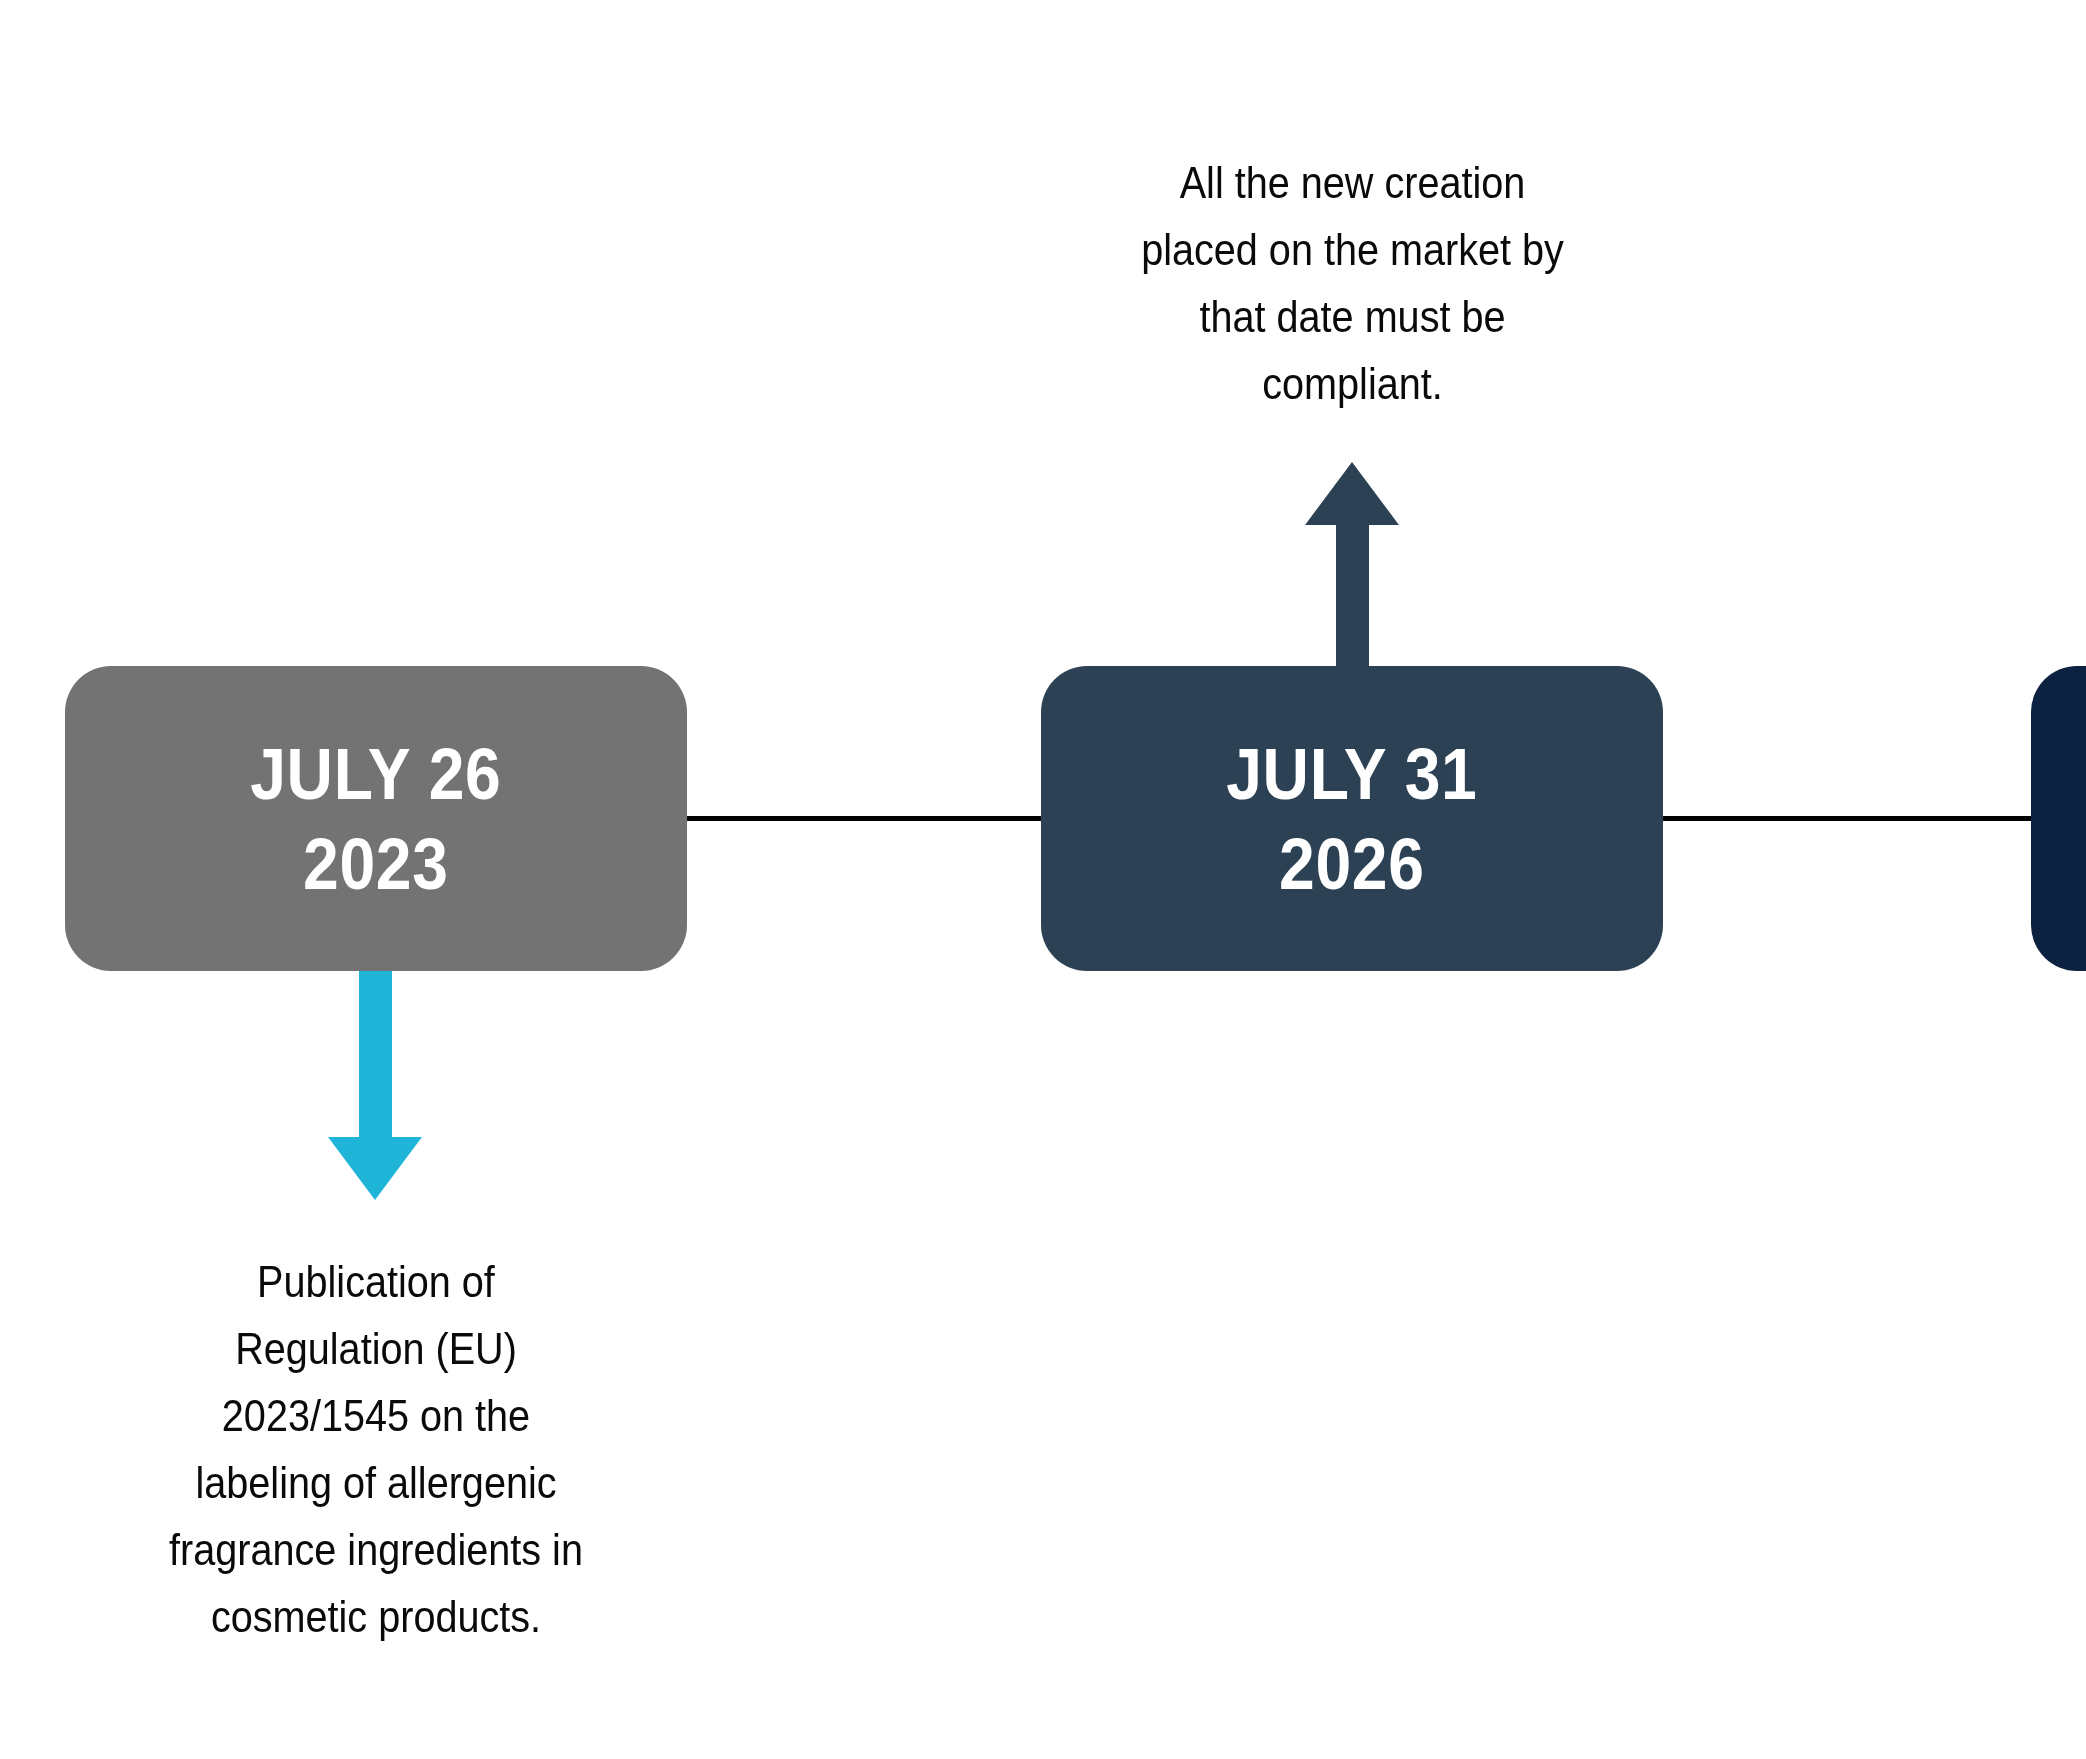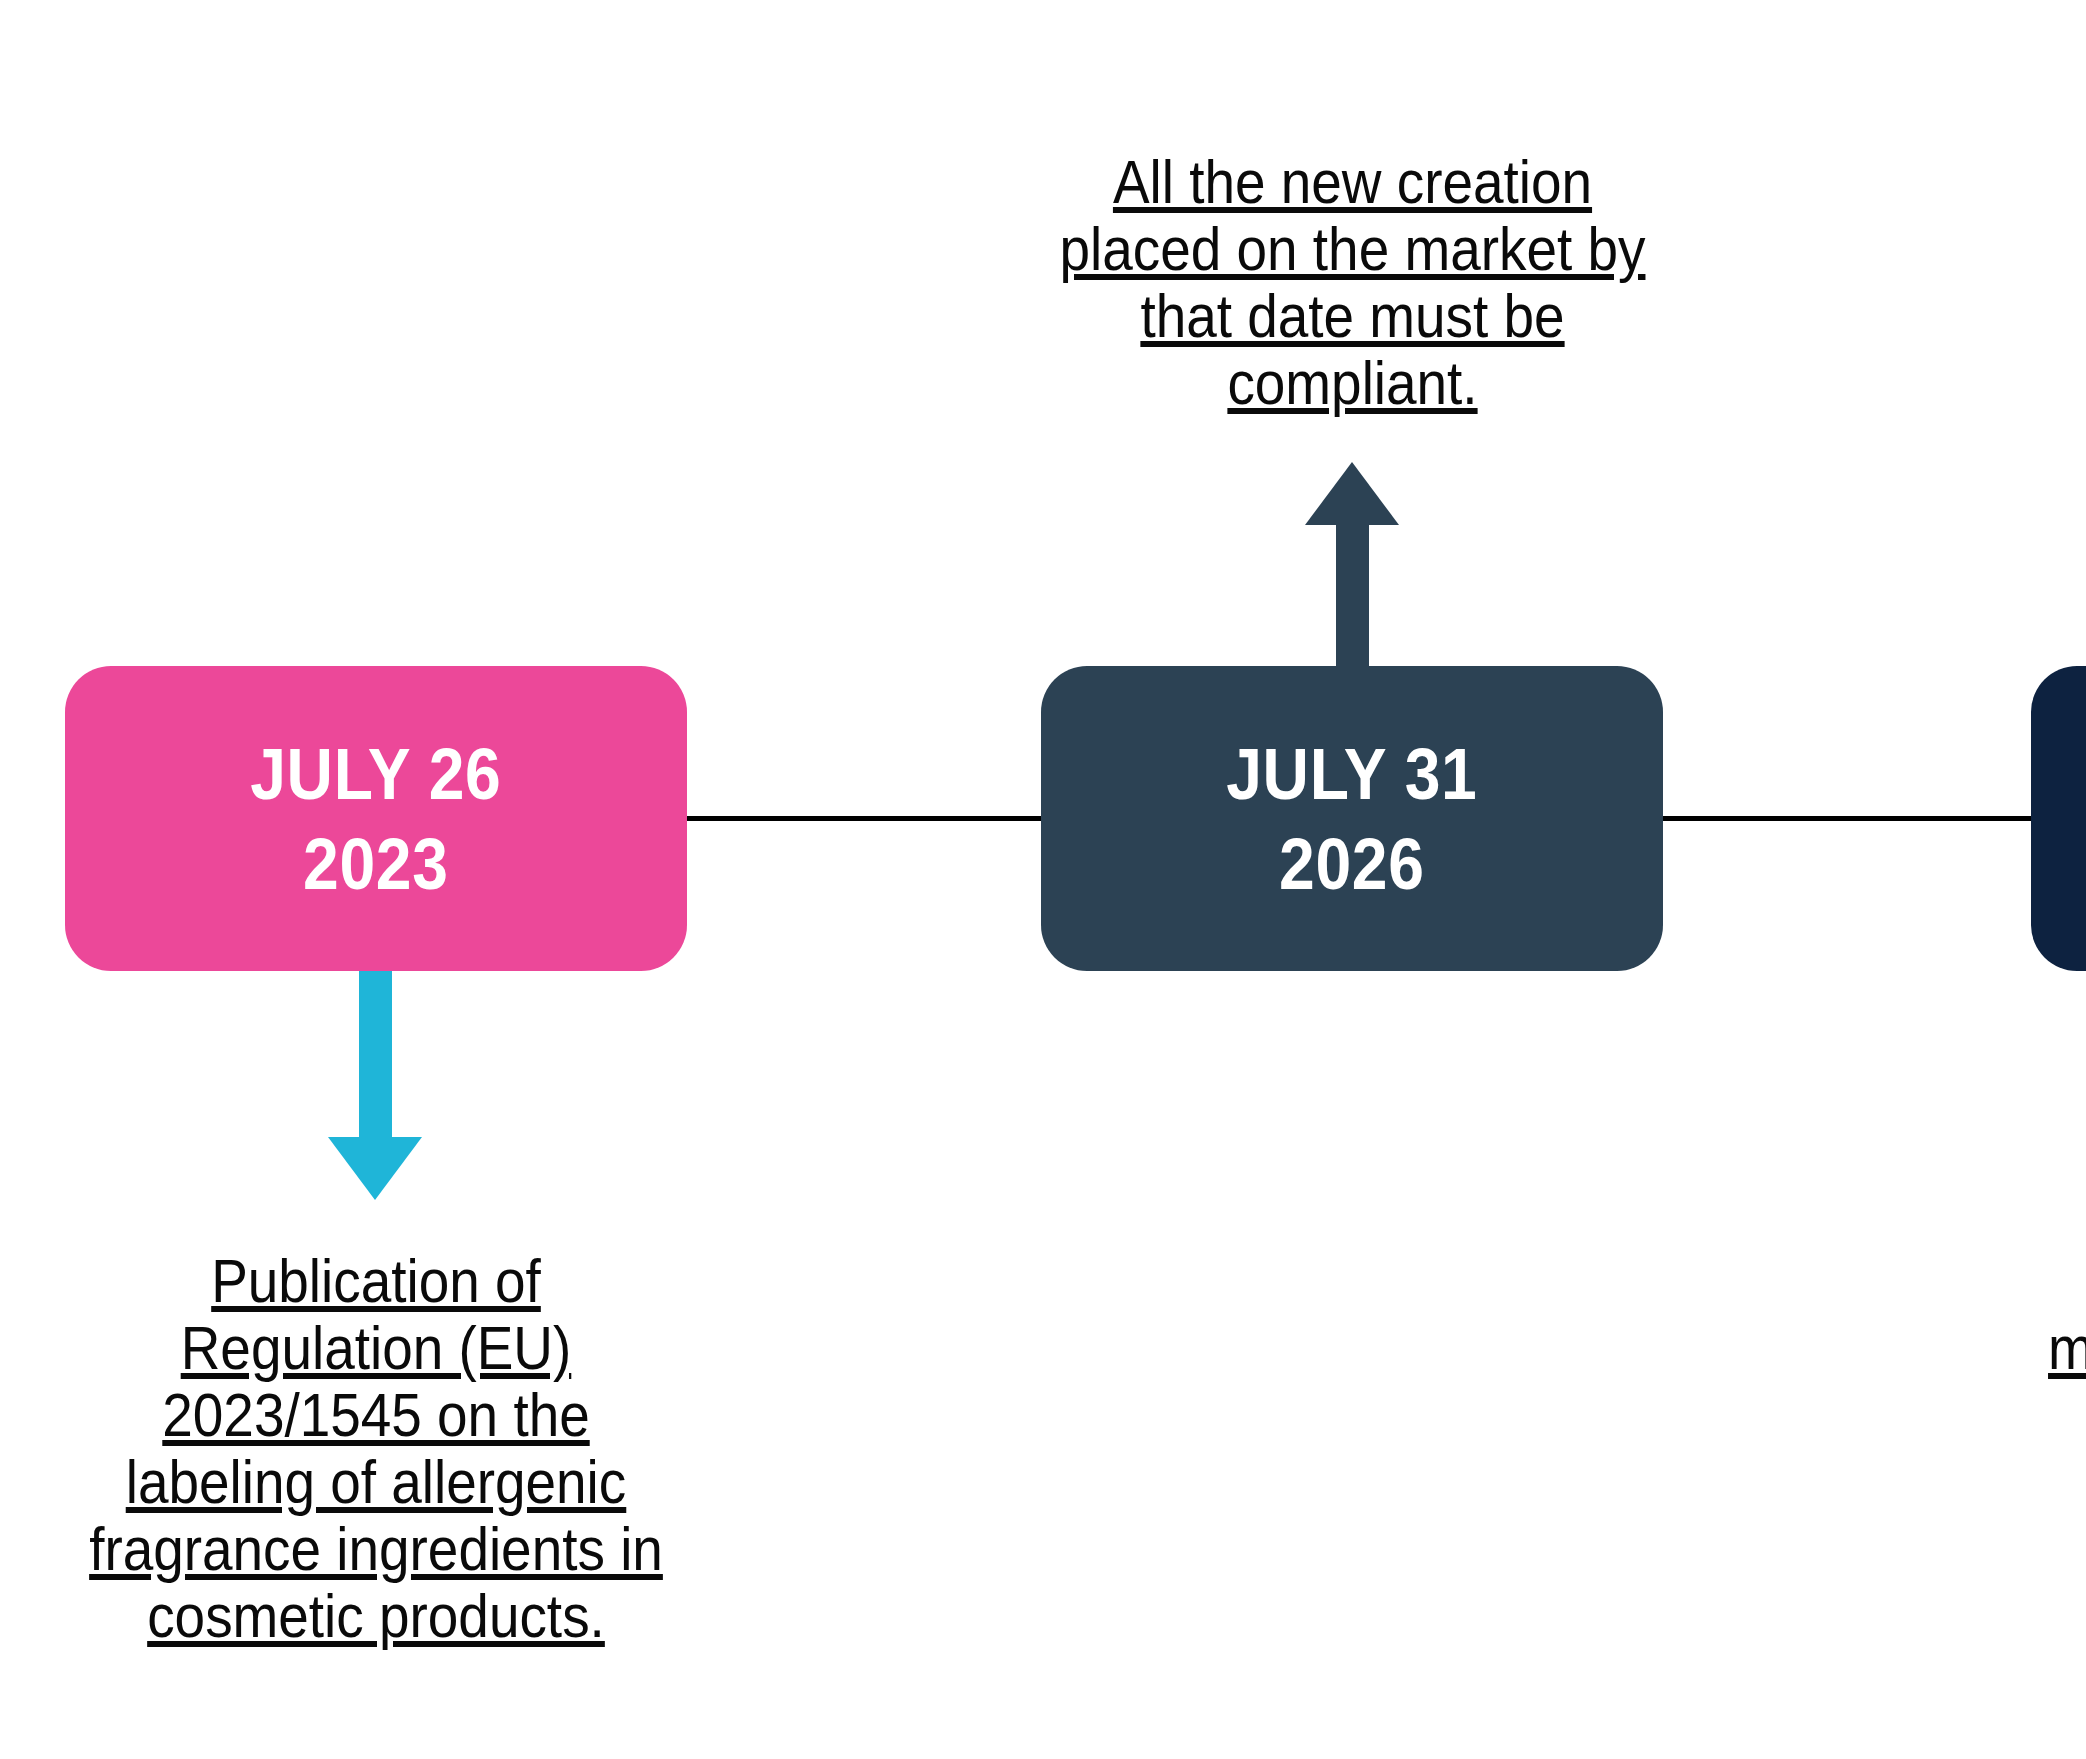--- a/index.html
+++ b/index.html
@@ -73,23 +73,22 @@
   }
   .head-down { top: 1137px; border-top: 63px solid #000; }
   .head-down-1 { left: 328px;  border-top-color: #1FB5D8; }
   .head-up { top: 462px; left: 1305px; border-bottom: 63px solid #2C4254; }
 
   
   .note {
     position: absolute;
     text-align: center;
     color: #0A0A0A;
-    font-size: 61px;
+    font-size: 44px;
     z-index: 0;
-    text-decoration: underline;
   }
   .note-line {
     display: block;
     line-height: 67px;
     white-space: nowrap;
     transform: scaleX(0.9);
   }
   .note-top { left: 810px; top: 149px;  width: 1085px; }
   .note-bl  { left: -83px; top: 1248px; width: 918px; }
   .note-br  { left: 1800px; top: 1248px; width: 1085px; }
@@ -104,21 +103,21 @@
   <div class="note note-top">
     <span class="note-line">All the new creation</span>
     <span class="note-line">placed on the market by</span>
     <span class="note-line">that date must be</span>
     <span class="note-line">compliant.</span>
   </div>
 
   <div class="head head-up" style="border-bottom-color: rgb(44, 66, 84);"></div>
   <div class="stem stem-up" style="background-color: rgb(44, 66, 84);"></div>
 
-  <div class="box box-1" style="background-color: #ec4899;">
+  <div class="box box-1" style="background-color: #737373;">
     <span class="date">
       <span>JULY 26</span><br>
       <span>2023</span>
     </span>
   </div>
 
   <div class="box box-2" style="background-color: rgb(44, 66, 84); align-items: center;">
     <span class="date">
       <span>JULY 31</span><br>
       <span>2026</span>

